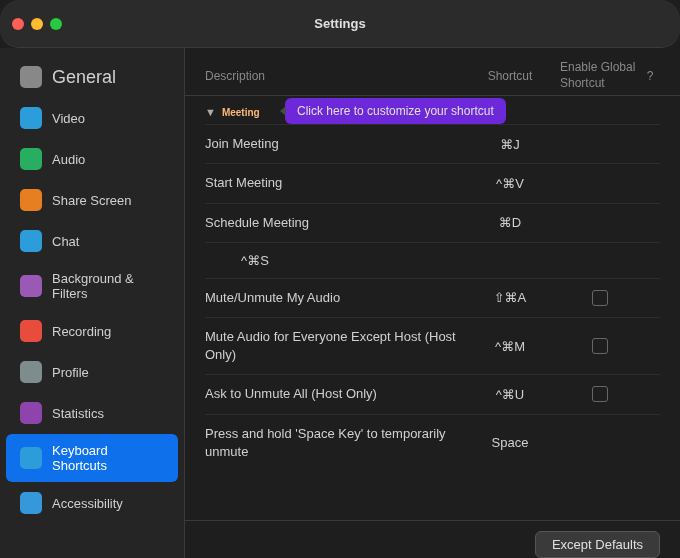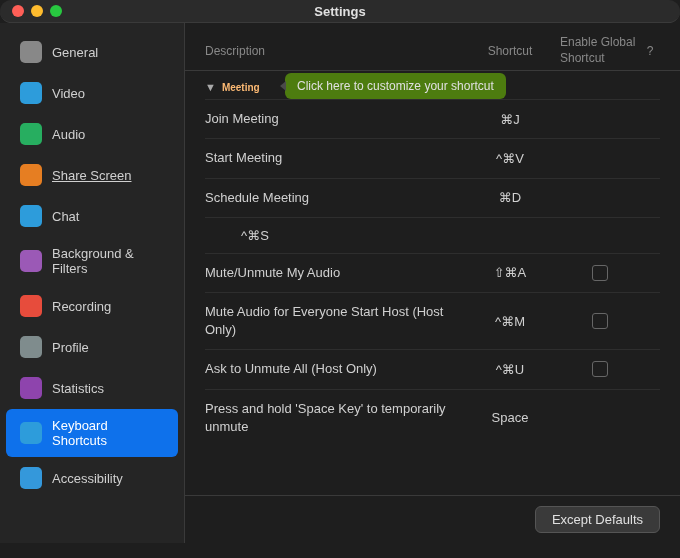--- a/index.html
+++ b/index.html
@@ -5,21 +5,21 @@
     * { box-sizing: border-box; margin: 0; padding: 0; }
     body {
       width: 680px;
       height: 558px;
       background: #1e1e1e;
       font-family: -apple-system, BlinkMacSystemFont, 'Segoe UI', sans-serif;
       color: #e0e0e0;
       overflow: hidden;
     }
     .titlebar {
-      height: 23px;
+      height: 48px;
       background: #2b2b2b;
       display: flex;
       align-items: center;
       justify-content: center;
       position: relative;
       border-bottom: 1px solid #3a3a3a;
       border-radius: 19px;
     }
     .titlebar-title {
       font-size: 13px;
@@ -153,21 +153,21 @@
     .section-title {
       font-size: 10px;
       font-weight: 600;
       color: #fdba74;
     }
 
     .tooltip-bubble {
       position: absolute;
       left: 80px;
       top: 2px;
-      background: #4d7c0f;
+      background: #6d28d9;
       color: #e0e0e0;
       font-size: 12px;
       padding: 6px 12px;
       border-radius: 6px;
       white-space: nowrap;
       z-index: 10;
     }
     .tooltip-bubble::before {
       content: '';
       position: absolute;
@@ -241,33 +241,33 @@
     <div class="traffic-light tl-min"></div>
     <div class="traffic-light tl-max"></div>
   </div>
   <span class="titlebar-title">Settings</span>
 </div>
 
 <div class="main-layout">
   <div class="sidebar" id="sidebar-container">
       <div class="sidebar-item">
         <div class="sidebar-icon icon-general"></div>
-        <span style="font-size: 13px;">General</span>
+        <span style="font-size: 18px;">General</span>
       </div>
       <div class="sidebar-item">
         <div class="sidebar-icon icon-video"></div>
         <span style="font-size: 13px;">Video</span>
       </div>
       <div class="sidebar-item">
         <div class="sidebar-icon icon-audio"></div>
         <span style="font-size: 13px;">Audio</span>
       </div>
       <div class="sidebar-item">
         <div class="sidebar-icon icon-share"></div>
-        <span style="font-size: 13px; text-decoration: underline;">Share Screen</span>
+        <span style="font-size: 13px;">Share Screen</span>
       </div>
       <div class="sidebar-item">
         <div class="sidebar-icon icon-chat"></div>
         <span style="font-size: 13px;">Chat</span>
       </div>
       <div class="sidebar-item">
         <div class="sidebar-icon icon-bg"></div>
         <span style="font-size: 13px;">Background &amp; Filters</span>
       </div>
       <div class="sidebar-item">
@@ -334,21 +334,21 @@
           </div>
           <div class="shortcut-row">
             <span class="shortcut-desc">Mute/Unmute My Audio</span>
             <span class="shortcut-key">⇧⌘A</span>
             <div class="shortcut-global">
               <div class="checkbox"></div>
             </div>
             <div class="shortcut-help-spacer"></div>
           </div>
           <div class="shortcut-row">
-            <span class="shortcut-desc">Mute Audio for Everyone Start Host (Host Only)</span>
+            <span class="shortcut-desc">Mute Audio for Everyone Except Host (Host Only)</span>
             <span class="shortcut-key">^⌘M</span>
             <div class="shortcut-global">
               <div class="checkbox"></div>
             </div>
             <div class="shortcut-help-spacer"></div>
           </div>
           <div class="shortcut-row">
             <span class="shortcut-desc">Ask to Unmute All (Host Only)</span>
             <span class="shortcut-key">^⌘U</span>
             <div class="shortcut-global">

